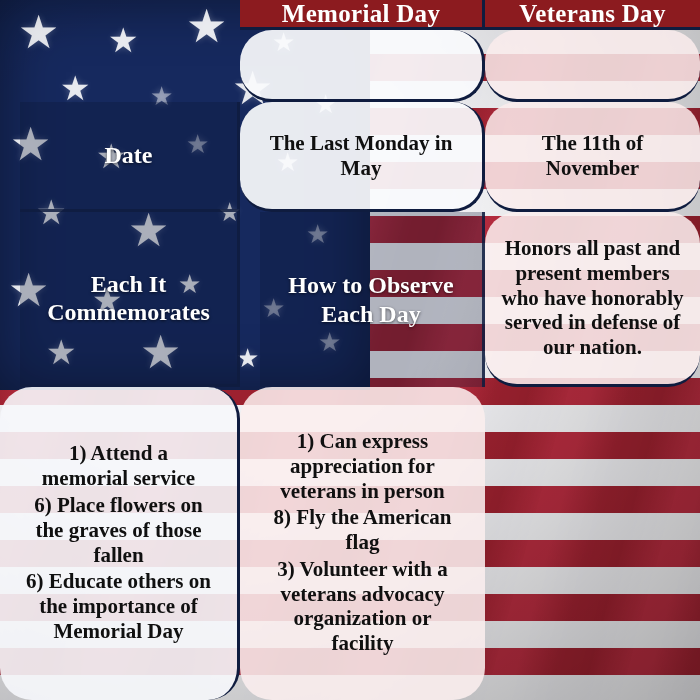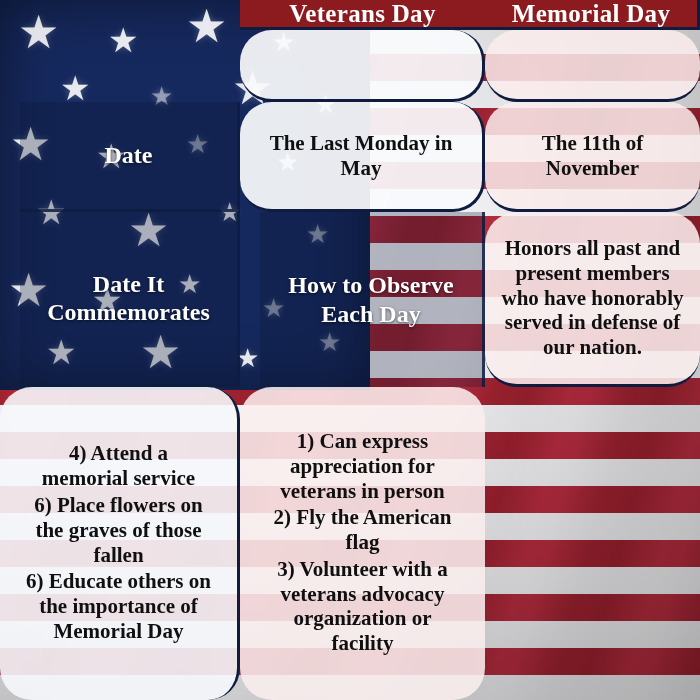--- a/index.html
+++ b/index.html
@@ -180,44 +180,44 @@
       <span class="star big" style="left:140px; top:330px;">★</span>
       <span class="star" style="left:236px; top:346px;">★</span>
       <span class="star dim" style="left:318px; top:330px;">★</span>
     </div>
   </div>
   <div class="vignette"></div>
 
   <div class="table">
 
     <div class="cell spacer"></div>
+    <div class="cell hdr memorial">Memorial Day</div>
     <div class="cell hdr">Veterans Day</div>
-    <div class="cell hdr memorial">Memorial Day</div>
 
     <div class="cell spacer"></div>
     <div class="cell data col-memorial bright"></div>
     <div class="cell data col-veterans bright"></div>
 
     <div class="cell rowlabel">Date</div>
     <div class="cell data col-memorial bright">The Last Monday in May</div>
     <div class="cell data col-veterans bright">The 11th of November</div>
 
-    <div class="cell rowlabel">Date It Commemorates</div>
+    <div class="cell rowlabel">Each It Commemorates</div>
     <div class="cell rowlabel last">How to Observe Each Day</div>
 
     <div class="cell data col-veterans">Honors all past and present members who have honorably served in defense of our nation.</div>
     <div class="cell data col-memorial last">
       <ul class="list">
-        <li>4) Attend a memorial service</li>
+        <li>1) Attend a memorial service</li>
         <li>6) Place flowers on the graves of those fallen</li>
         <li>6) Educate others on the importance of Memorial Day</li>
       </ul>
     </div>
     <div class="cell data col-veterans last">
       <ul class="list">
         <li>1) Can express appreciation for veterans in person</li>
-        <li>2) Fly the American flag</li>
+        <li>8) Fly the American flag</li>
         <li>3) Volunteer with a veterans advocacy organization or facility</li>
       </ul>
     </div>
 
   </div>
 </div>
 
 </body></html>

